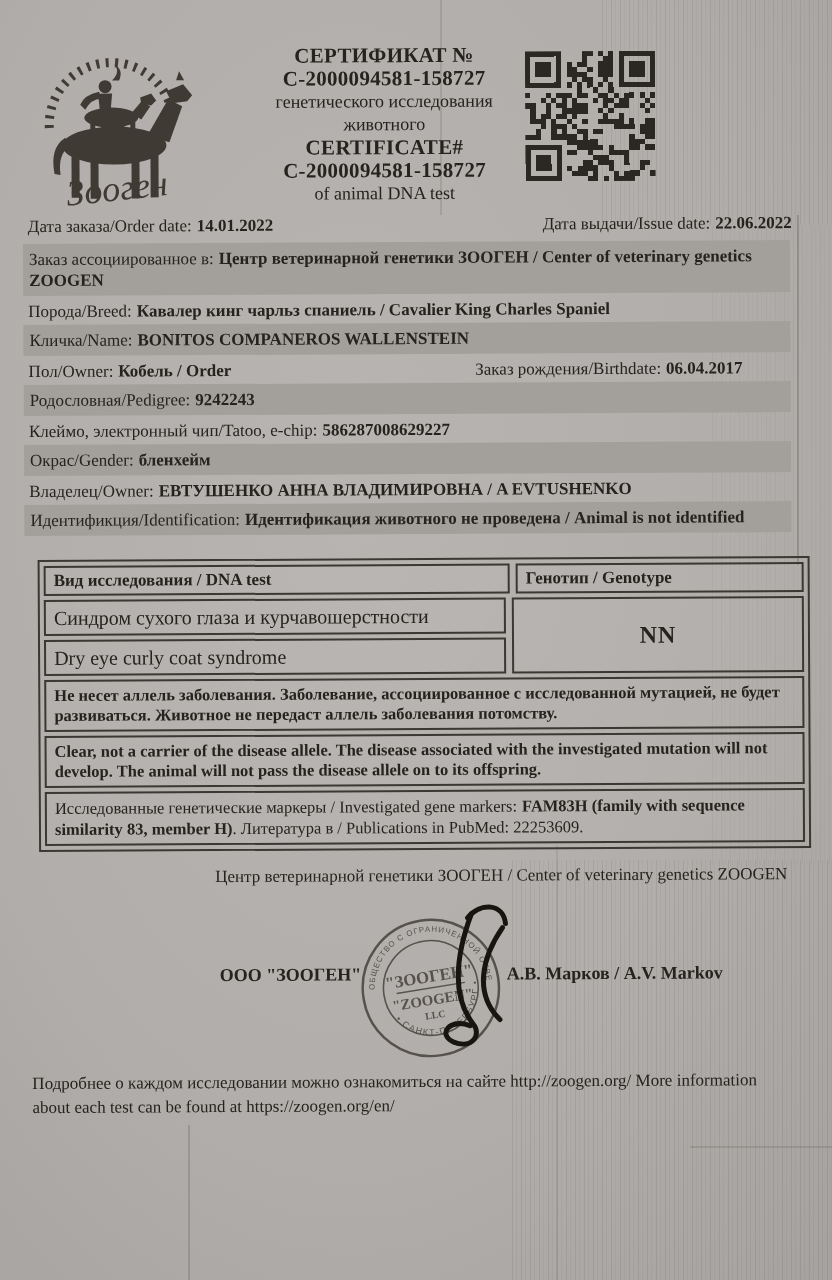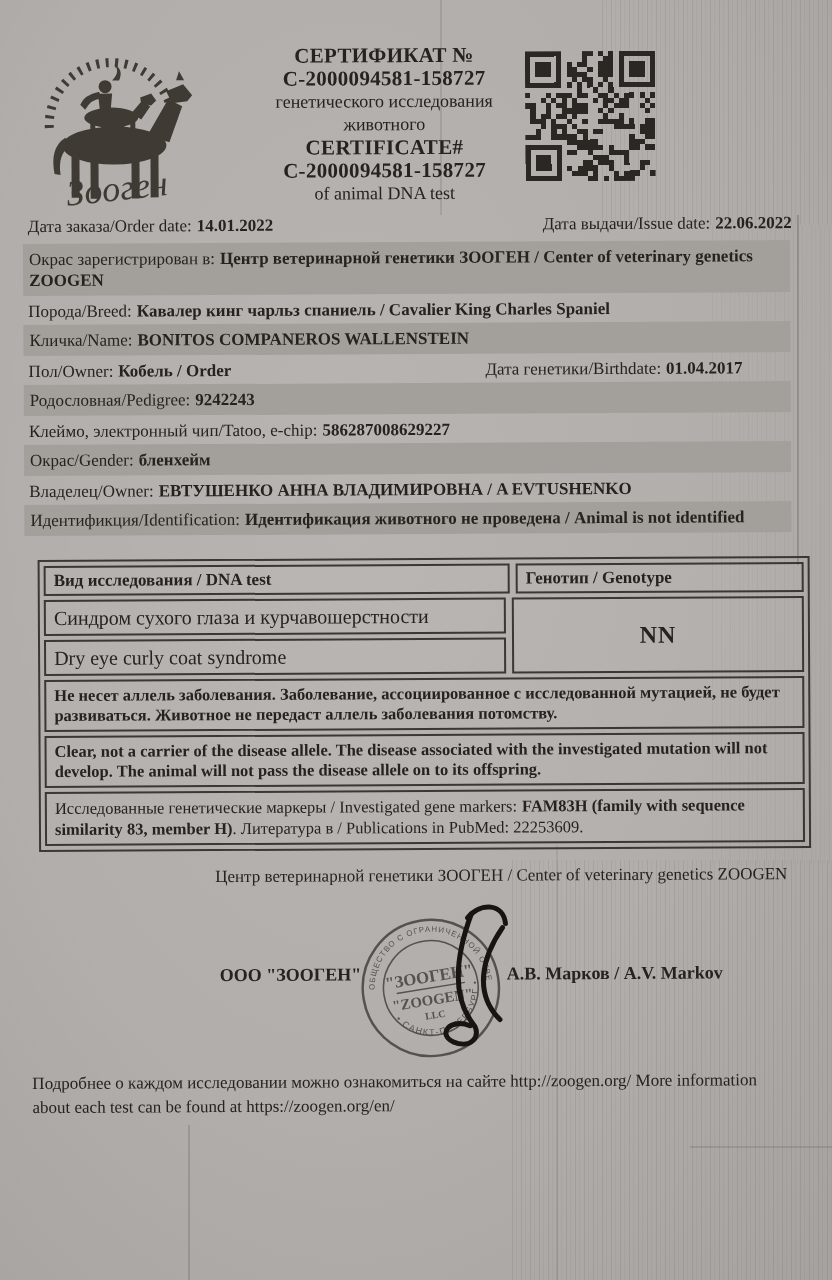--- a/index.html
+++ b/index.html
@@ -419,31 +419,31 @@
           <rect x="100" y="120" width="5" height="5" fill="#2b2723"></rect>
         </svg>
     </div>
 
     <div class="fields">
       <div class="row flex" style="padding-right:38px">
         <span><span class="lbl">Дата заказа/Order date:</span><span class="val">14.01.2022</span></span>
         <span class="grp-right"><span class="lbl">Дата выдачи/Issue date:</span><span class="val">22.06.2022</span></span>
       </div>
       <div class="hl mt7">
-        <span class="lbl">Окрас зарегистрирован в:</span><span class="val">Центр ветеринарной генетики ЗООГЕН / Center of veterinary genetics ZOOGEN</span>
+        <span class="lbl">Заказ ассоциированное в:</span><span class="val">Центр ветеринарной генетики ЗООГЕН / Center of veterinary genetics ZOOGEN</span>
       </div>
       <div class="row mt5">
         <span class="lbl">Порода/Breed:</span><span class="val">Кавалер кинг чарльз спаниель / Cavalier King Charles Spaniel</span>
       </div>
       <div class="hl mt3">
         <span class="lbl">Кличка/Name:</span><span class="val">BONITOS COMPANEROS WALLENSTEIN</span>
       </div>
       <div class="row flex mt5" style="padding-right:88px">
         <span><span class="lbl">Пол/Owner:</span><span class="val">Кобель / Order</span></span>
-        <span class="grp-right"><span class="lbl">Дата генетики/Birthdate:</span><span class="val">01.04.2017</span></span>
+        <span class="grp-right"><span class="lbl">Заказ рождения/Birthdate:</span><span class="val">06.04.2017</span></span>
       </div>
       <div class="hl mt3">
         <span class="lbl">Родословная/Pedigree:</span><span class="val">9242243</span>
       </div>
       <div class="row mt5">
         <span class="lbl">Клеймо, электронный чип/Tatoo, e-chip:</span><span class="val">586287008629227</span>
       </div>
       <div class="hl mt3">
         <span class="lbl">Окрас/Gender:</span><span class="val">бленхейм</span>
       </div>

